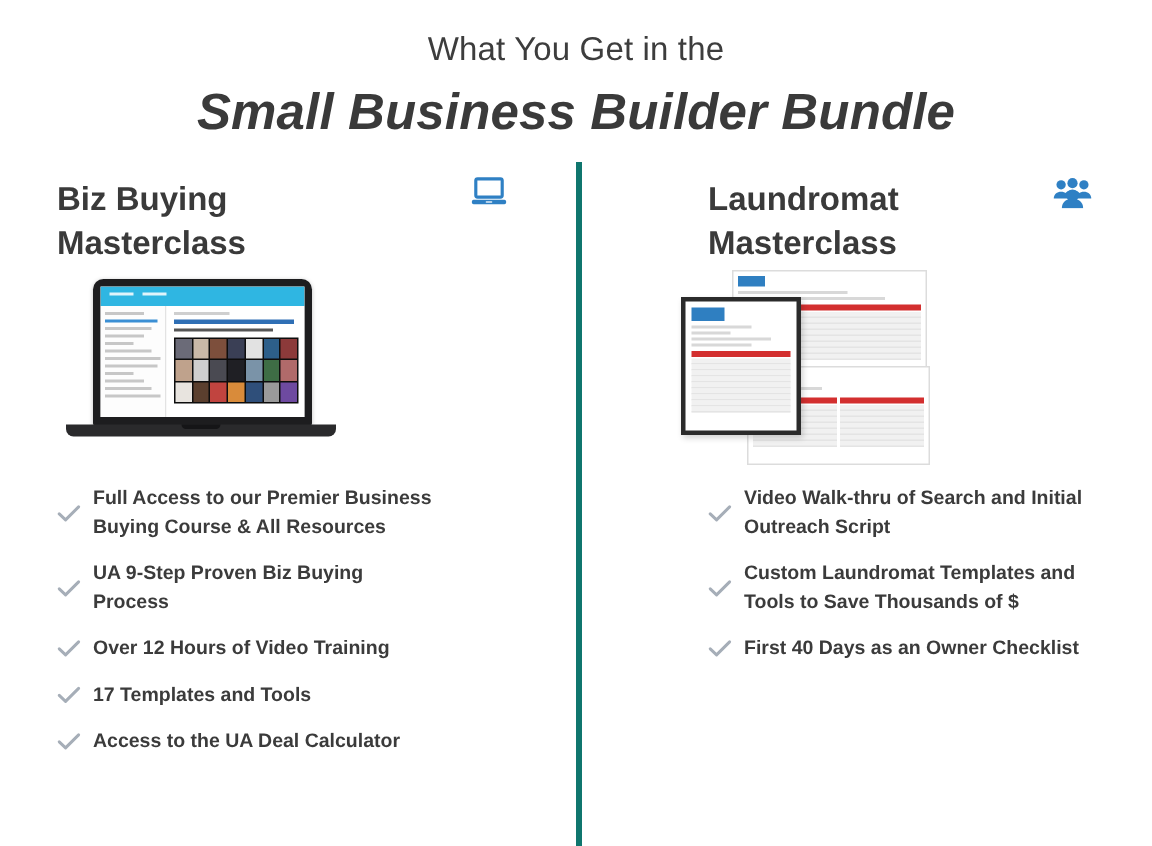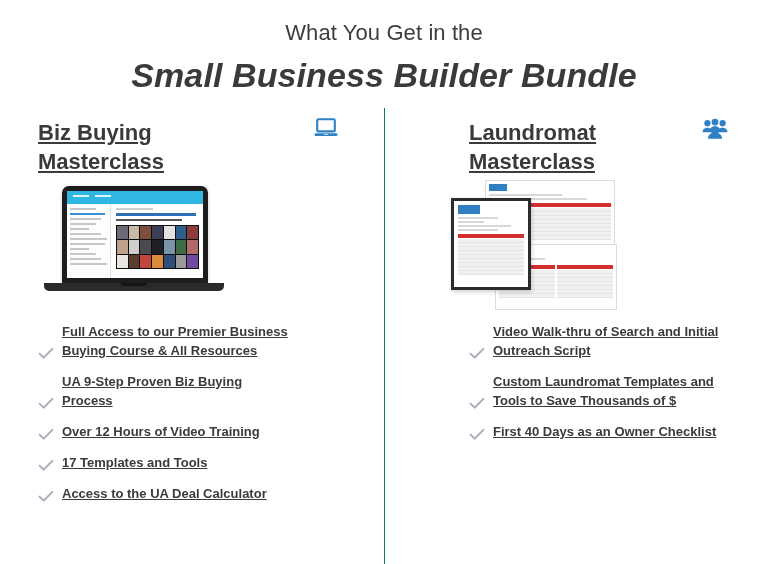--- a/index.html
+++ b/index.html
@@ -45,24 +45,23 @@
     top: 108px;
     left: 0;
     width: 768px;
     height: 456px;
     display: flex;
   }
   .col {
     position: relative;
     width: 384px;
     box-sizing: border-box;
-    text-decoration: underline;
   }
   .col-left  { padding: 0 0 0 38px; }
-  .col-right { padding: 0 0 0 84px; border-left: 1px solid #0f766e; }
+  .col-right { padding: 0 0 0 84px; border-left: 4px solid #0f766e; }
 
   .col-head {
     display: flex;
     align-items: flex-start;
     justify-content: space-between;
     padding-right: 46px;
     height: 72px;
   }
   .col-right .col-head { padding-right: 40px; }
 
@@ -229,21 +228,21 @@
   .doc .cols > div { flex: 1; }
 
   
   .feature-list {
     list-style: none;
     margin: 18px 0 0 0;
     padding: 0;
   }
   .feature-item {
     display: flex;
-    align-items: flex-end;
+    align-items: center;
     margin-bottom: 12px;
   }
   .check-icon {
     flex: 0 0 auto;
     width: 16px;
     margin-right: 8px;
     margin-top: 2px;
     line-height: 0;
   }
   .feature-text {

